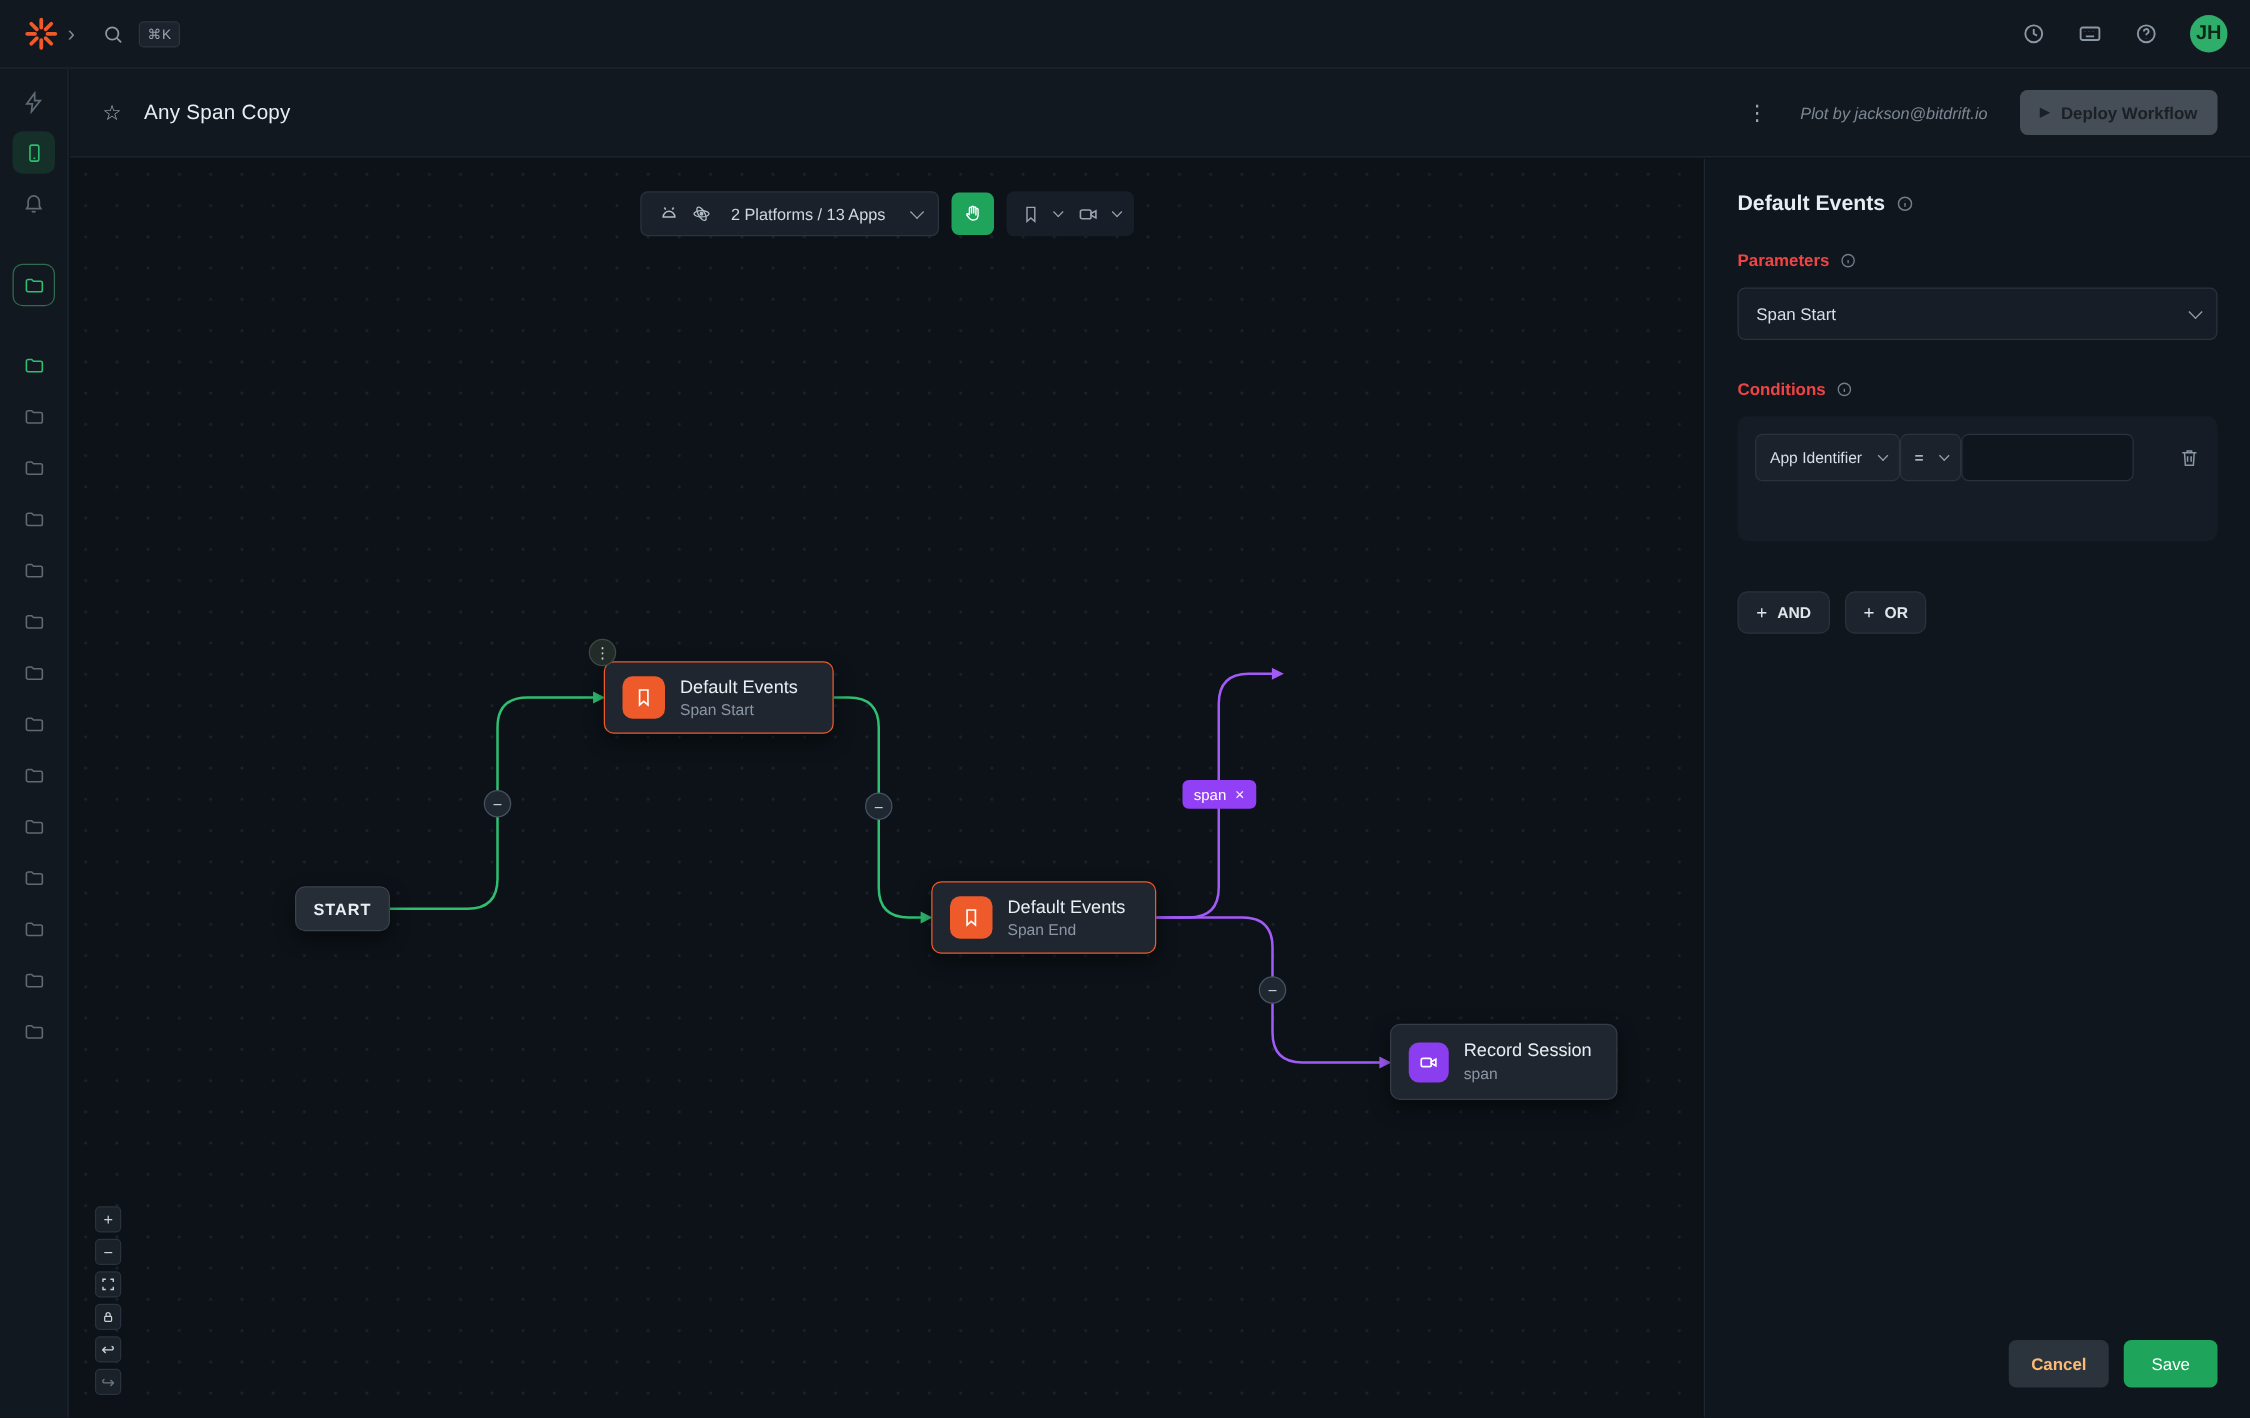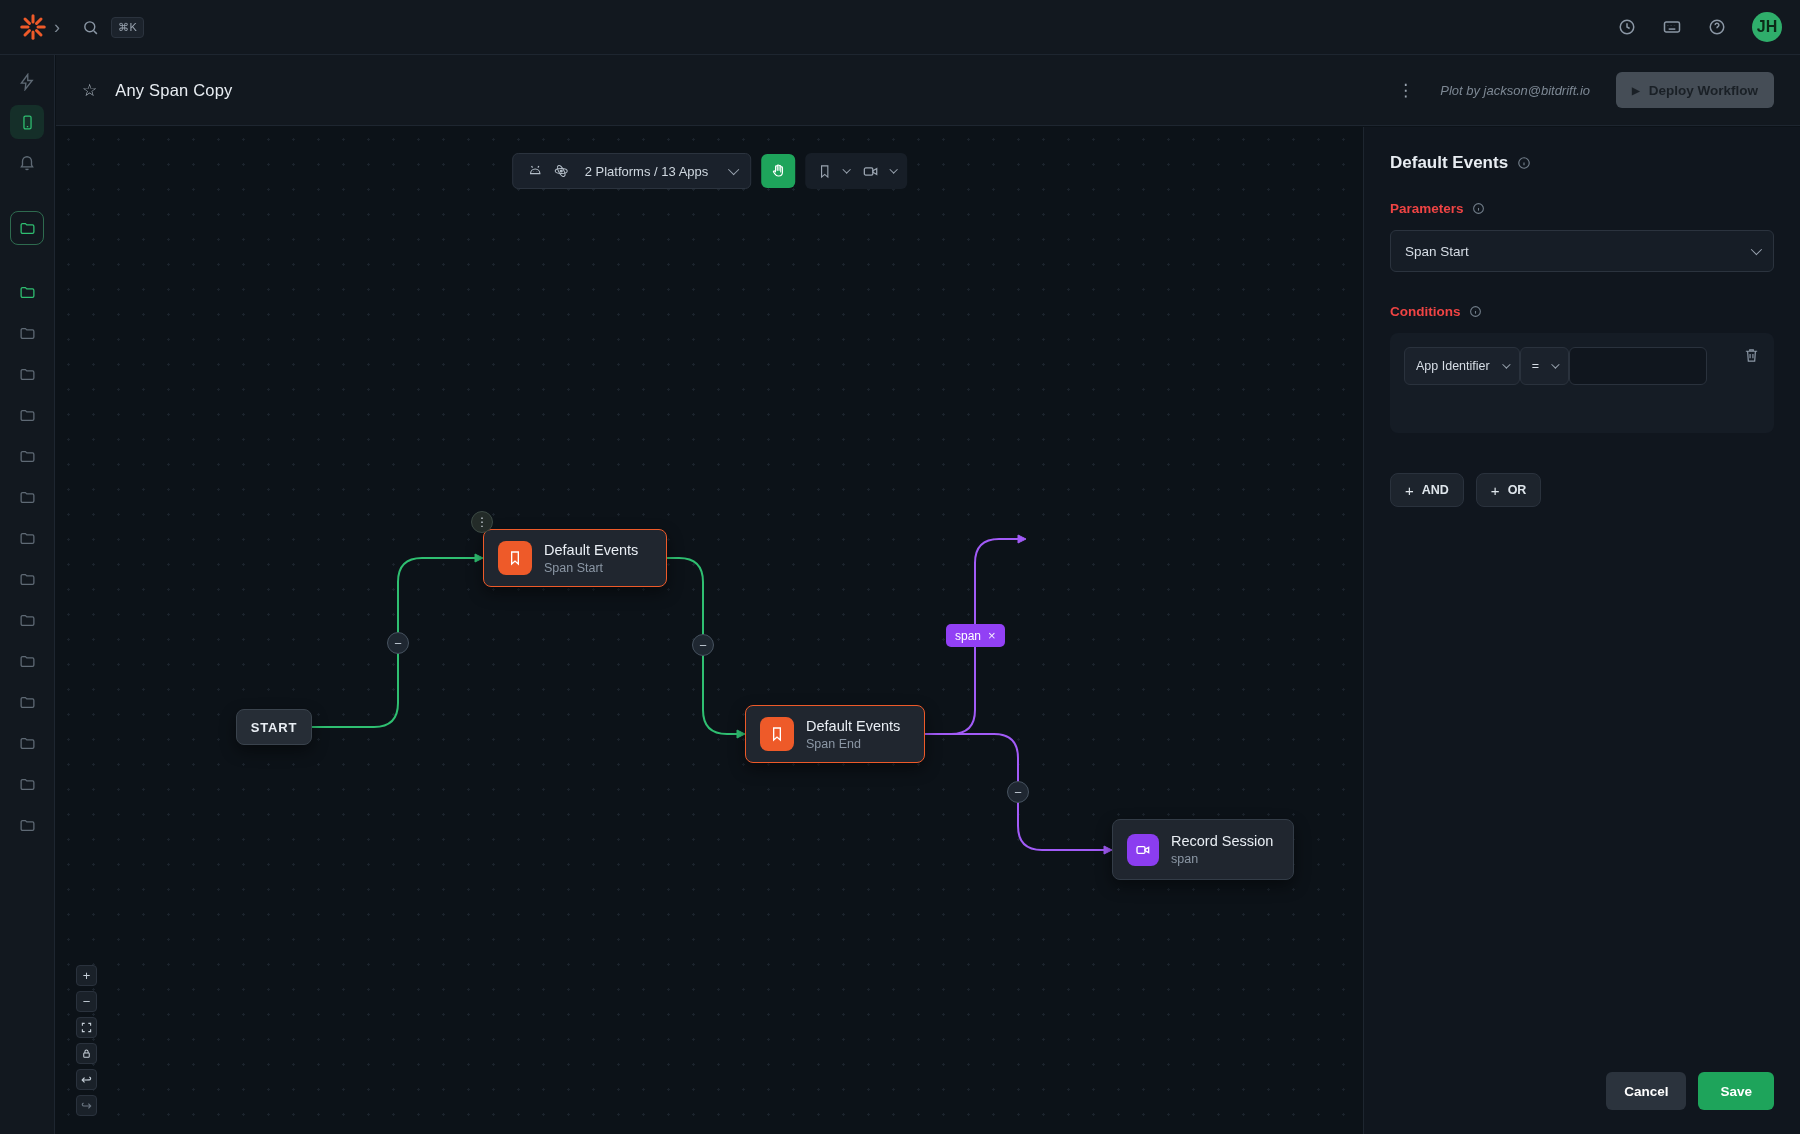--- a/index.html
+++ b/index.html
@@ -104,36 +104,36 @@
   .p-title { font-size:17px; font-weight:bold; }
   .info-i { color:#717d89; display:inline-flex; }
   .warning { color:#fb4a2c; font-size:12.5px; line-height:1.95; margin-top:10px; }
   .sec-label { display:flex; align-items:center; gap:8px; font-size:13.5px; font-weight:bold;
     color:#ef4444; }
   .mt26 { margin-top:28px; } .mt30 { margin-top:32px; }
   .select { display:flex; align-items:center; justify-content:space-between; background:#161d26;
     border:1px solid #2b333e; border-radius:6px; height:42px; padding:0 14px; font-size:13.5px;
     color:#d7dee6; margin-top:14px; cursor:pointer; }
   .cond-card { background:#151c25; border-radius:8px; margin-top:14px; padding:14px; height:100px; }
-  .cond-row { display:flex; gap:0; }
+  .cond-row { display:flex; align-items:center; gap:0; }
   .mini-select { display:flex; align-items:center; gap:8px; background:#1b222c; border:1px solid #2a323d;
     border-radius:6px; height:38px; padding:0 11px; font-size:12.5px; color:#d7dee6; cursor:pointer; }
   .cond-input { width:138px; height:38px; background:#10161e; border:1px solid #2a323d; border-radius:6px;
     color:#d7dee6; padding:0 10px; font-size:12.5px; font-family:inherit; }
   .trashbtn { margin-left:auto; background:none; border:none; color:#8b97a5; cursor:pointer; display:flex; }
   .addrow { display:flex; gap:12px; margin-top:40px; }
   .pillbtn { display:flex; align-items:center; gap:8px; background:#1d242d; border:1px solid #2a323d;
     border-radius:8px; height:34px; padding:0 14px; color:#dfe6ec; font-size:12.5px; font-weight:bold;
     cursor:pointer; font-family:inherit; }
   .pillbtn .plus { font-size:15px; font-weight:normal; }
   .p-footer { margin-top:auto; display:flex; justify-content:flex-end; gap:12px; }
-  .btn-cancel { background:#2b333d; color:#ffffff; border:none; border-radius:6px; height:38px;
+  .btn-cancel { background:#2b333d; color:#fdba74; border:none; border-radius:6px; height:38px;
     padding:0 18px; font-size:13.5px; font-weight:bold; cursor:pointer; font-family:inherit; }
   .btn-save { background:#1ea45b; color:#fff; border:none; border-radius:6px; height:38px;
-    padding:0 22px; font-size:13.5px; font-weight:bold; cursor:pointer; font-family:inherit; }
+    padding:0 22px; font-size:13.5px; font-weight:normal; cursor:pointer; font-family:inherit; }
 
   svg.i { display:block; }
 </style>
 </head>
 <body>
 
 <header class="topbar">
   <svg class="logo" viewBox="0 0 24 24">
     <g stroke="#ee5a29" stroke-width="2.4" stroke-linecap="round">
       <line x1="12" y1="3" x2="12" y2="8"></line>

